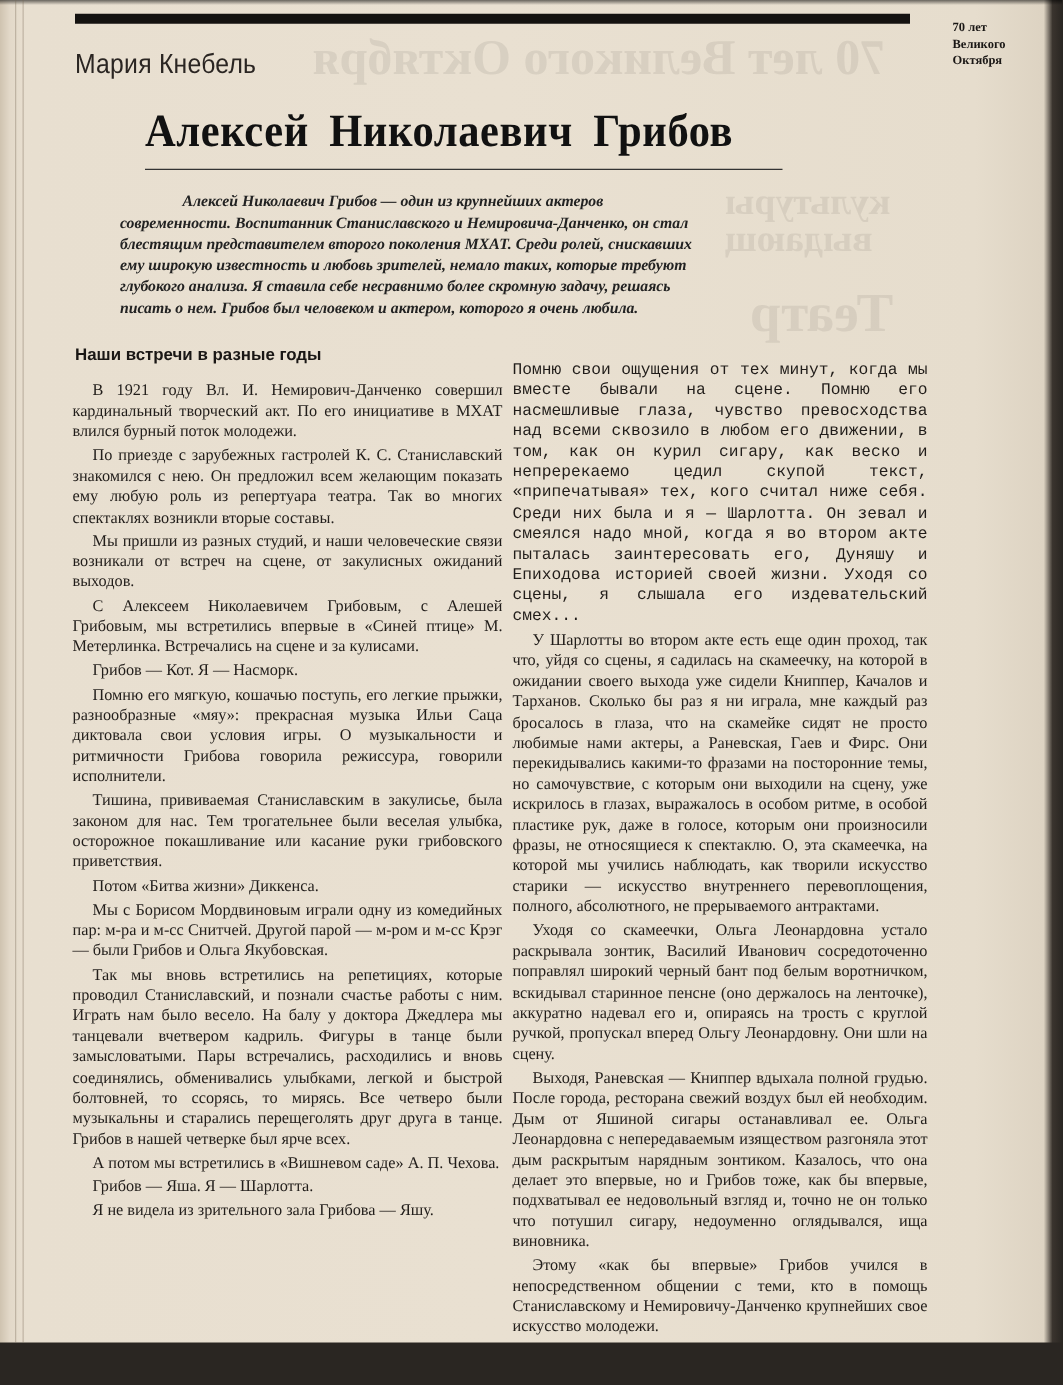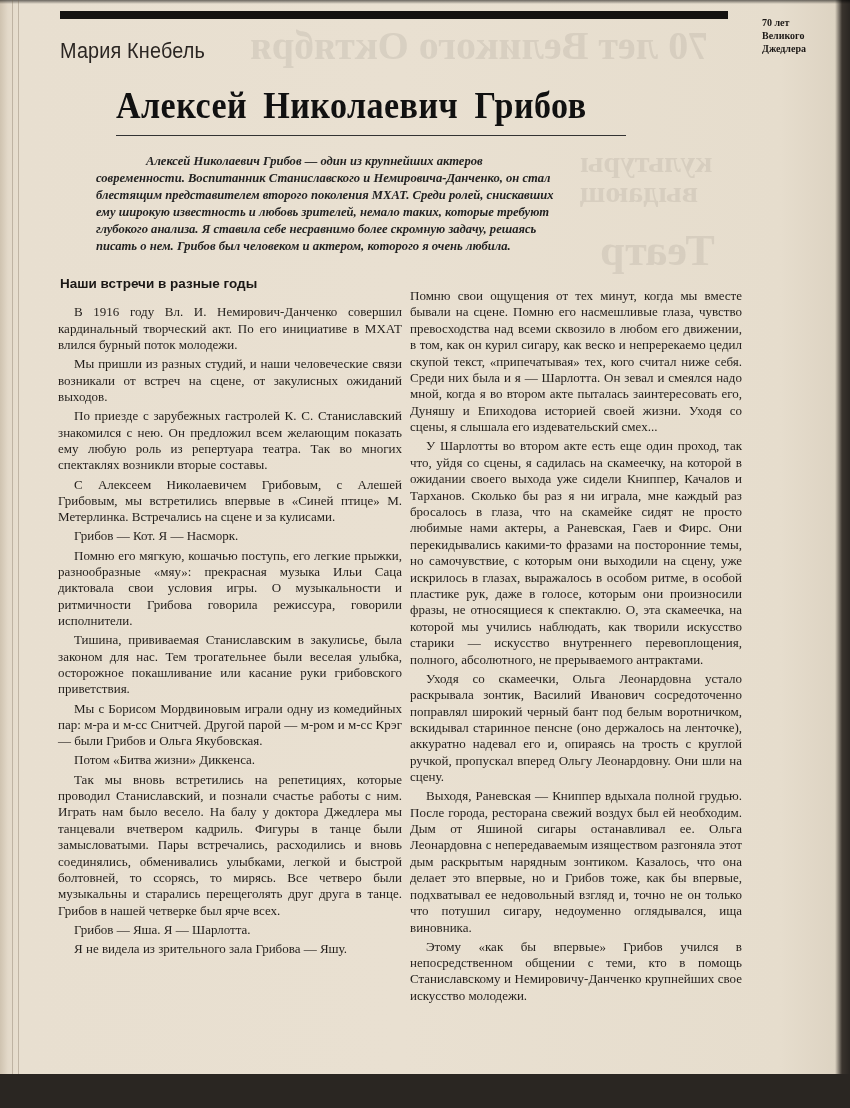--- a/index.html
+++ b/index.html
@@ -25,63 +25,64 @@
   .author { position: absolute; left: 60px; top: 38px; font-size: 22px; color: #2a2522; font-family: "Liberation Sans", "DejaVu Sans", sans-serif; letter-spacing: 0.2px; font-weight: normal; transform: scaleX(0.9); transform-origin: left; }
   .title { position: absolute; left: 116px; top: 84px; font-size: 37px; font-weight: bold; color: #111; font-family: "Liberation Serif", serif; letter-spacing: 0.5px; transform: scaleX(0.92); transform-origin: left; word-spacing: 8px; }
   .title-rule { position: absolute; left: 116px; top: 135px; width: 510px; height: 1px; background: #333; }
   .lead { position: absolute; left: 96px; top: 153px; width: 460px; font-size: 12.6px; line-height: 17px; font-style: italic; font-weight: bold; color: #222; }
   .lead p { margin: 0; text-indent: 50px; text-align: left; }
   .col { position: absolute; top: 274px; font-size: 13px; line-height: 16.4px; color: #211d1a; text-align: justify; }
   .col-left { left: 58px; width: 344px; }
   .col-right { left: 410px; width: 332px; top: 288px; }
   .section-head { font-family: Liberation Sans, sans-serif; font-weight: bold; font-size: 13.5px; color: #1a1715; margin: 2px 0 12px 2px; }
   .col p { margin: 0 0 2.7px 0; text-indent: 16px; hyphens: manual; }
-  .col p.noindent { text-indent: 0; }
+  .col p.noindent { text-indent: 0; font-family: Liberation Mono, monospace; }
   .ghost { position: absolute; color: rgba(110,100,90,0.13); font-family: "Liberation Serif", serif; font-weight: bold; pointer-events: none; transform: scaleX(-1); }
 </style>
 </head>
 <body>
 
 <div class="page">
   <div class="gutter-line" style="left:12px"></div>
   <div class="gutter-line" style="left:18px"></div>
 
   <div class="ghost" style="left:250px; top:22px; font-size:40px;">70 лет Великого Октября</div>
   <div class="ghost" style="left:580px; top:145px; font-size:30px;">культуры</div>
   <div class="ghost" style="left:580px; top:175px; font-size:30px;">выдающ</div>
   <div class="ghost" style="left:600px; top:225px; font-size:44px;">Театр</div>
 
   <div class="top-bar"></div>
 
   <div class="rubric">
     <div>70 лет</div>
     <div>Великого</div>
-    <div>Джедлера</div>
+    <div>Октября</div>
   </div>
 
   <div class="author">Мария Кнебель</div>
   <div class="title">Алексей Николаевич Грибов</div>
   <div class="title-rule"></div>
 
   <div class="lead">
     <p>Алексей Николаевич Грибов — один из крупнейших актеров современности. Воспитанник Станиславского и Немировича-Данченко, он стал блестящим представителем второго поколения МХАТ. Среди ролей, снискавших ему широкую известность и любовь зрителей, немало таких, которые требуют глубокого анализа. Я ставила себе несравнимо более скромную задачу, решаясь писать о нем. Грибов был человеком и актером, которого я очень любила.</p>
   </div>
 
   <div class="col col-left">
     <div class="section-head">Наши встречи в разные годы</div>
-    <p>В 1916 году Вл. И. Немирович-Данченко совершил кардинальный творческий акт. По его инициативе в МХАТ влился бурный поток молодежи.</p>
+    <p>В 1921 году Вл. И. Немирович-Данченко совершил кардинальный творческий акт. По его инициативе в МХАТ влился бурный поток молодежи.</p>
+    <p>По приезде с зарубежных гастролей К. С. Станиславский знакомился с нею. Он предложил всем желающим показать ему любую роль из репертуара театра. Так во многих спектаклях возникли вторые составы.</p>
     <p>Мы пришли из разных студий, и наши человеческие связи возникали от встреч на сцене, от закулисных ожиданий выходов.</p>
-    <p>По приезде с зарубежных гастролей К. С. Станиславский знакомился с нею. Он предложил всем желающим показать ему любую роль из репертуара театра. Так во многих спектаклях возникли вторые составы.</p>
     <p>С Алексеем Николаевичем Грибовым, с Алешей Грибовым, мы встретились впервые в «Синей птице» М. Метерлинка. Встречались на сцене и за кулисами.</p>
     <p>Грибов — Кот. Я — Насморк.</p>
     <p>Помню его мягкую, кошачью поступь, его легкие прыжки, разнообразные «мяу»: прекрасная музыка Ильи Саца диктовала свои условия игры. О музыкальности и ритмичности Грибова говорила режиссура, говорили исполнители.</p>
     <p>Тишина, прививаемая Станиславским в закулисье, была законом для нас. Тем трогательнее были веселая улыбка, осторожное покашливание или касание руки грибовского приветствия.</p>
+    <p>Потом «Битва жизни» Диккенса.</p>
     <p>Мы с Борисом Мордвиновым играли одну из комедийных пар: м-ра и м-сс Снитчей. Другой парой — м-ром и м-сс Крэг — были Грибов и Ольга Якубовская.</p>
-    <p>Потом «Битва жизни» Диккенса.</p>
     <p>Так мы вновь встретились на репетициях, которые проводил Станиславский, и познали счастье работы с ним. Играть нам было весело. На балу у доктора Джедлера мы танцевали вчетвером кадриль. Фигуры в танце были замысловатыми. Пары встречались, расходились и вновь соединялись, обменивались улыбками, легкой и быстрой болтовней, то ссорясь, то мирясь. Все четверо были музыкальны и старались перещеголять друг друга в танце. Грибов в нашей четверке был ярче всех.</p>
+    <p>А потом мы встретились в «Вишневом саде» А. П. Чехова.</p>
     <p>Грибов — Яша. Я — Шарлотта.</p>
     <p>Я не видела из зрительного зала Грибова — Яшу.</p>
   </div>
 
   <div class="col col-right">
     <p class="noindent">Помню свои ощущения от тех минут, когда мы вместе бывали на сцене. Помню его насмешливые глаза, чувство превосходства над всеми сквозило в любом его движении, в том, как он курил сигару, как веско и непререкаемо цедил скупой текст, «припечатывая» тех, кого считал ниже себя. Среди них была и я — Шарлотта. Он зевал и смеялся надо мной, когда я во втором акте пыталась заинтересовать его, Дуняшу и Епиходова историей своей жизни. Уходя со сцены, я слышала его издевательский смех...</p>
     <p>У Шарлотты во втором акте есть еще один проход, так что, уйдя со сцены, я садилась на скамеечку, на которой в ожидании своего выхода уже сидели Книппер, Качалов и Тарханов. Сколько бы раз я ни играла, мне каждый раз бросалось в глаза, что на скамейке сидят не просто любимые нами актеры, а Раневская, Гаев и Фирс. Они перекидывались какими-то фразами на посторонние темы, но самочувствие, с которым они выходили на сцену, уже искрилось в глазах, выражалось в особом ритме, в особой пластике рук, даже в голосе, которым они произносили фразы, не относящиеся к спектаклю. О, эта скамеечка, на которой мы учились наблюдать, как творили искусство старики — искусство внутреннего перевоплощения, полного, абсолютного, не прерываемого антрактами.</p>
     <p>Уходя со скамеечки, Ольга Леонардовна устало раскрывала зонтик, Василий Иванович сосредоточенно поправлял широкий черный бант под белым воротничком, вскидывал старинное пенсне (оно держалось на ленточке), аккуратно надевал его и, опираясь на трость с круглой ручкой, пропускал вперед Ольгу Леонардовну. Они шли на сцену.</p>
     <p>Выходя, Раневская — Книппер вдыхала полной грудью. После города, ресторана свежий воздух был ей необходим. Дым от Яшиной сигары останавливал ее. Ольга Леонардовна с непередаваемым изяществом разгоняла этот дым раскрытым нарядным зонтиком. Казалось, что она делает это впервые, но и Грибов тоже, как бы впервые, подхватывал ее недовольный взгляд и, точно не он только что потушил сигару, недоуменно оглядывался, ища виновника.</p>
     <p>Этому «как бы впервые» Грибов учился в непосредственном общении с теми, кто в помощь Станиславскому и Немировичу-Данченко крупнейших свое искусство молодежи.</p>

